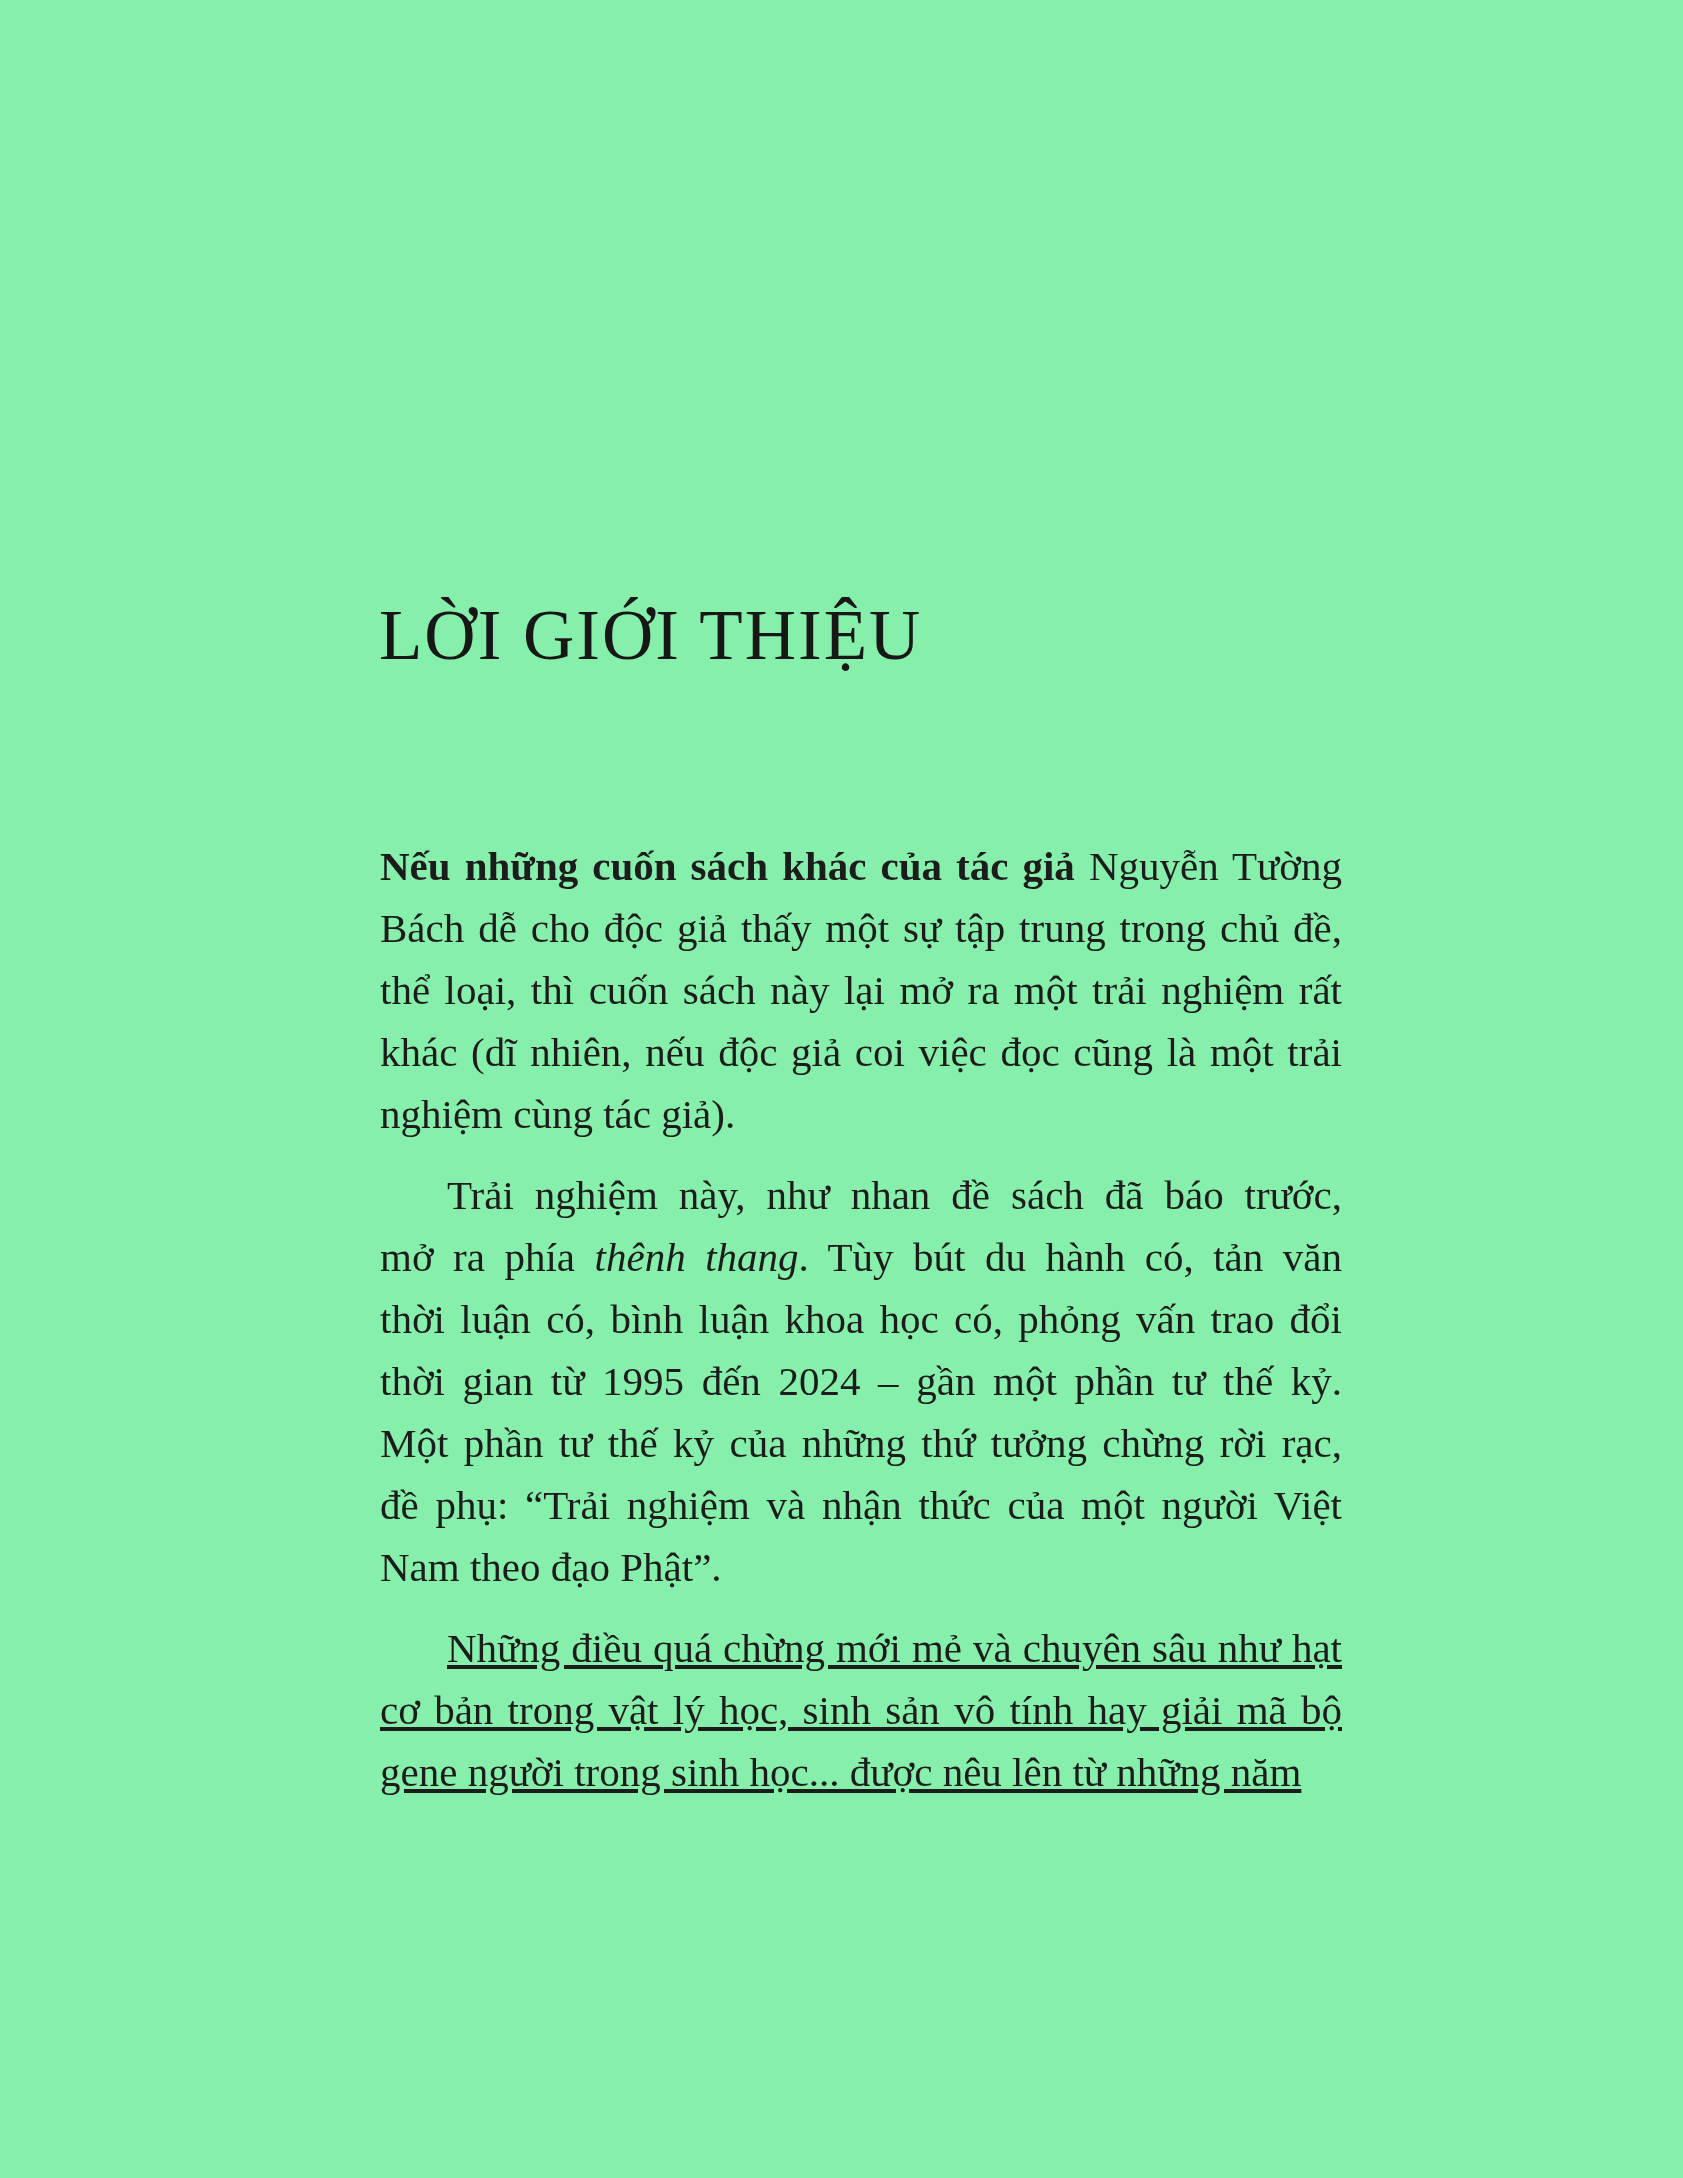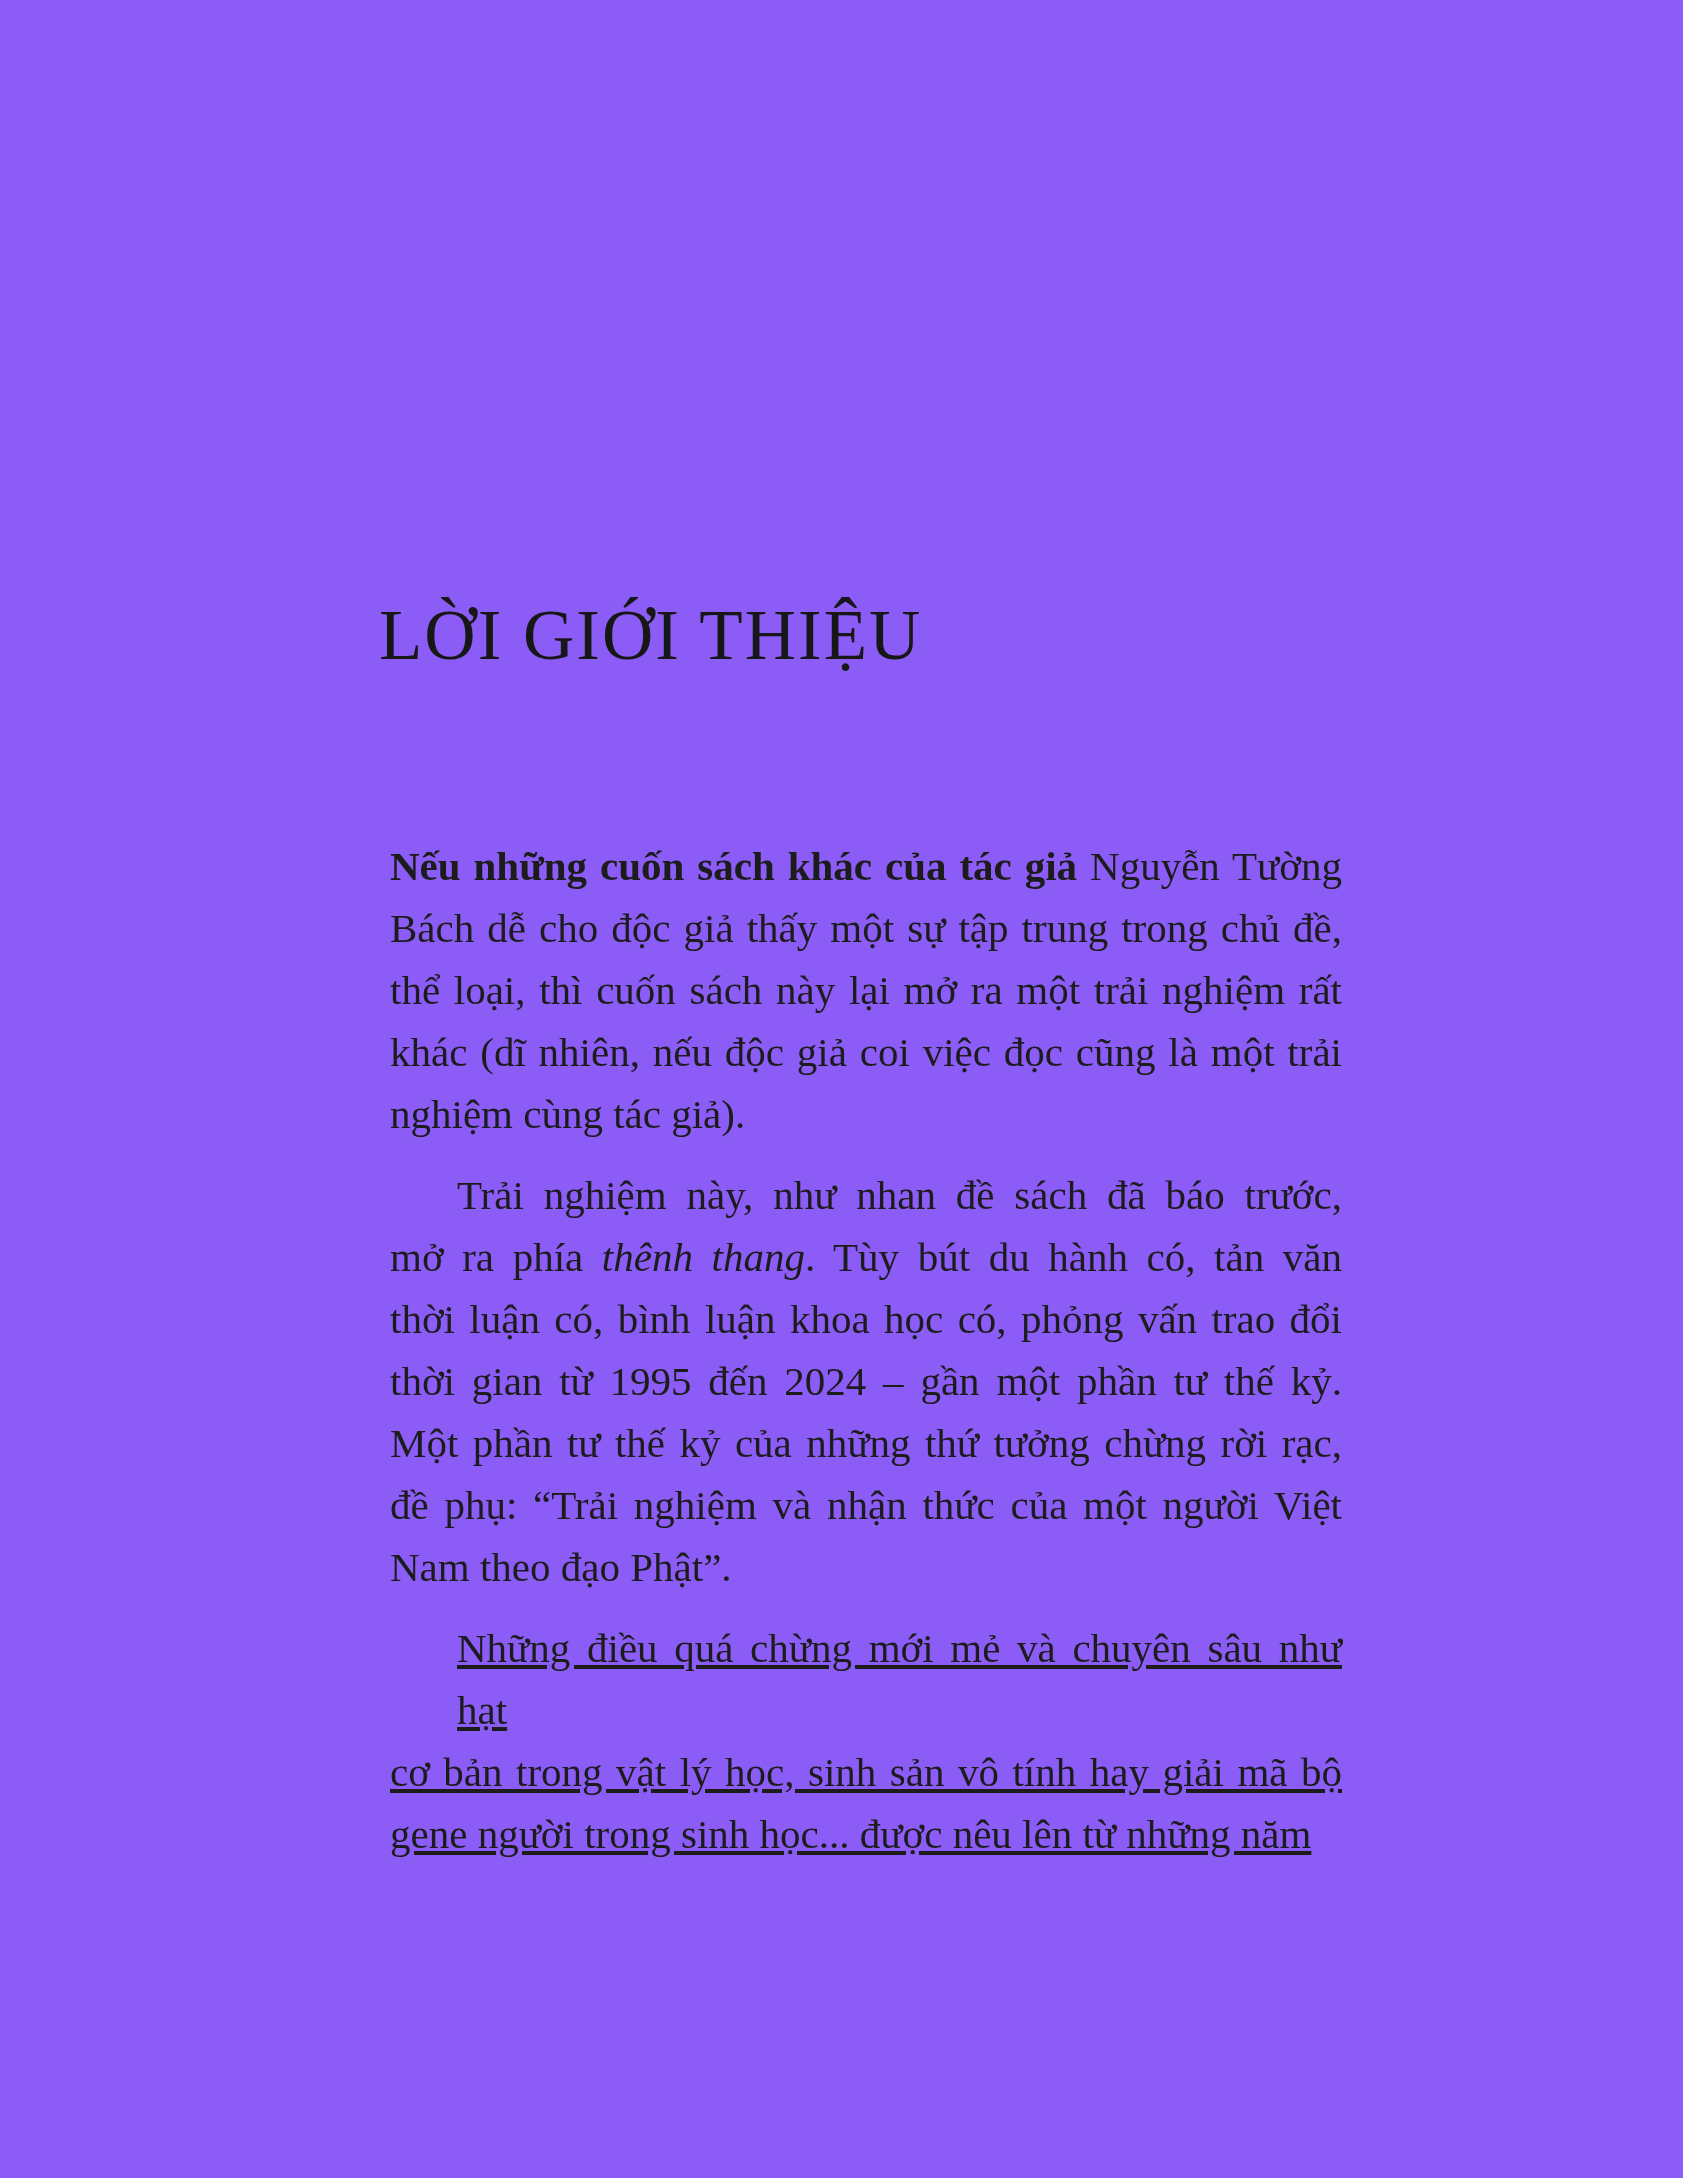--- a/index.html
+++ b/index.html
@@ -8,21 +8,21 @@
     height: 2178px;
     background: #ffffff;
     position: relative;
     font-family: "Liberation Serif", serif;
     color: #1c1c1c;
     overflow: hidden;
   }
   .page {
     position: absolute;
     inset: 0;
-    background: #8b5cf6;
+    background: #86efac;
   }
   .chapter-title {
     position: absolute;
     left: 379px;
     top: 600px;
     margin: 0;
     font-size: 71px;
     line-height: 1;
     font-weight: 400;
     letter-spacing: 2px;
@@ -32,21 +32,21 @@
   }
   .body-text {
     position: absolute;
     left: 376px;
     top: 835px;
     width: 966px;
     font-size: 41px;
     line-height: 62px;
     color: #1c1c1c;
   }
-  .para { margin: 0 0 19px 14px; }
+  .para { margin: 0 0 19px 4px; }
   .para:last-child { margin-bottom: 0; text-decoration: underline; }
   .line {
     text-align: justify;
     text-align-last: justify;
   }
   .line.last { text-align-last: left; }
   .line.indent { padding-left: 67px; }
   .seg-bold { font-weight: 700; }
   .seg-italic { font-style: italic; }
 </style>

